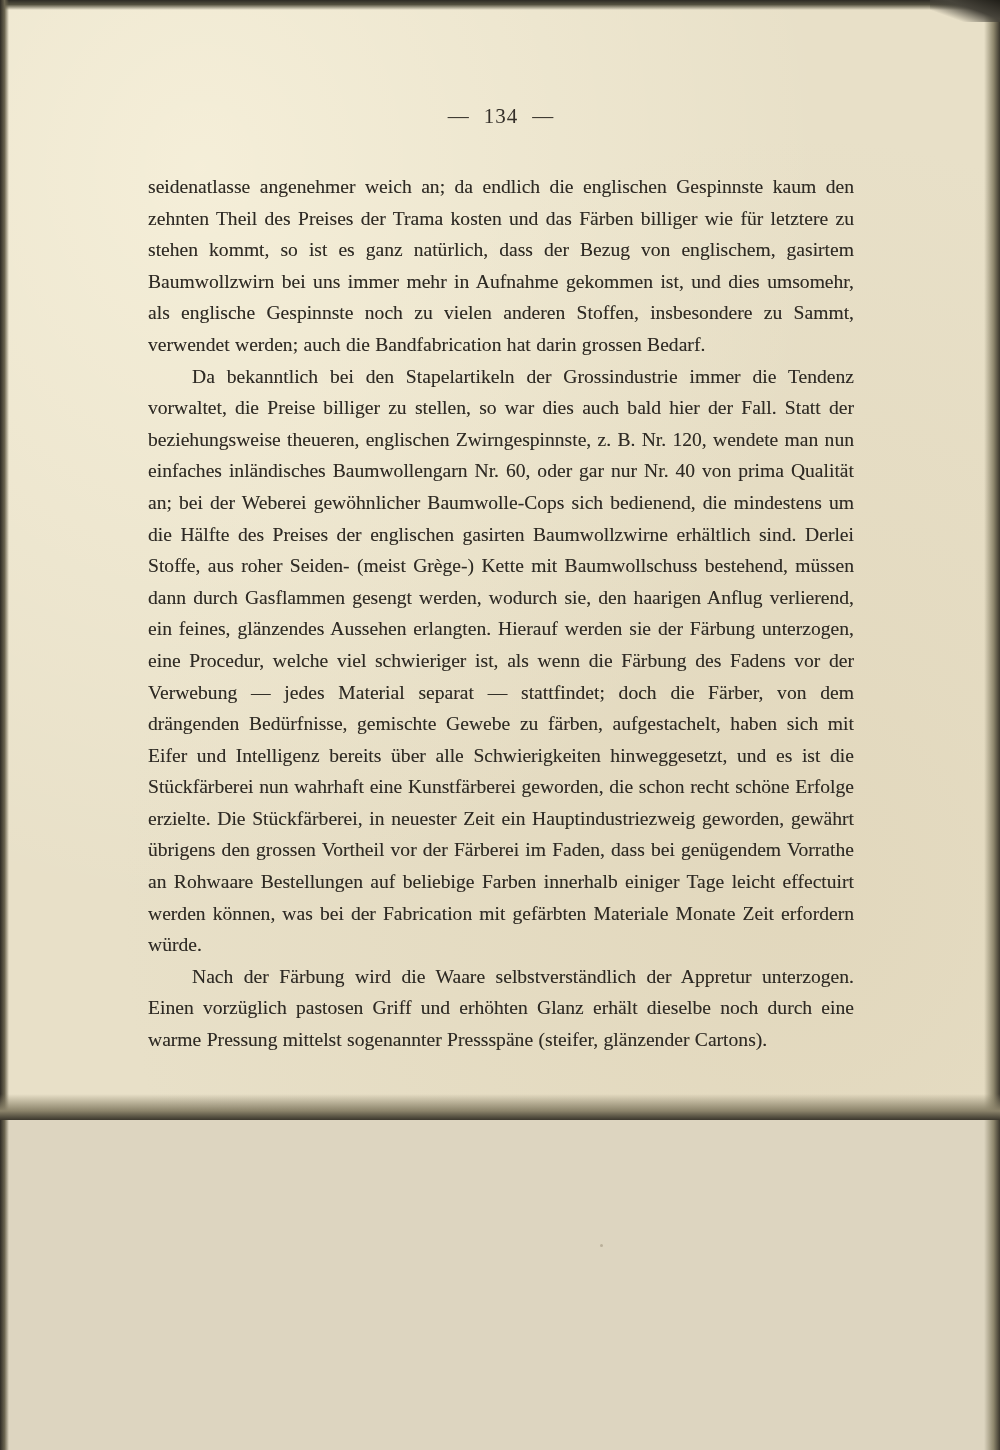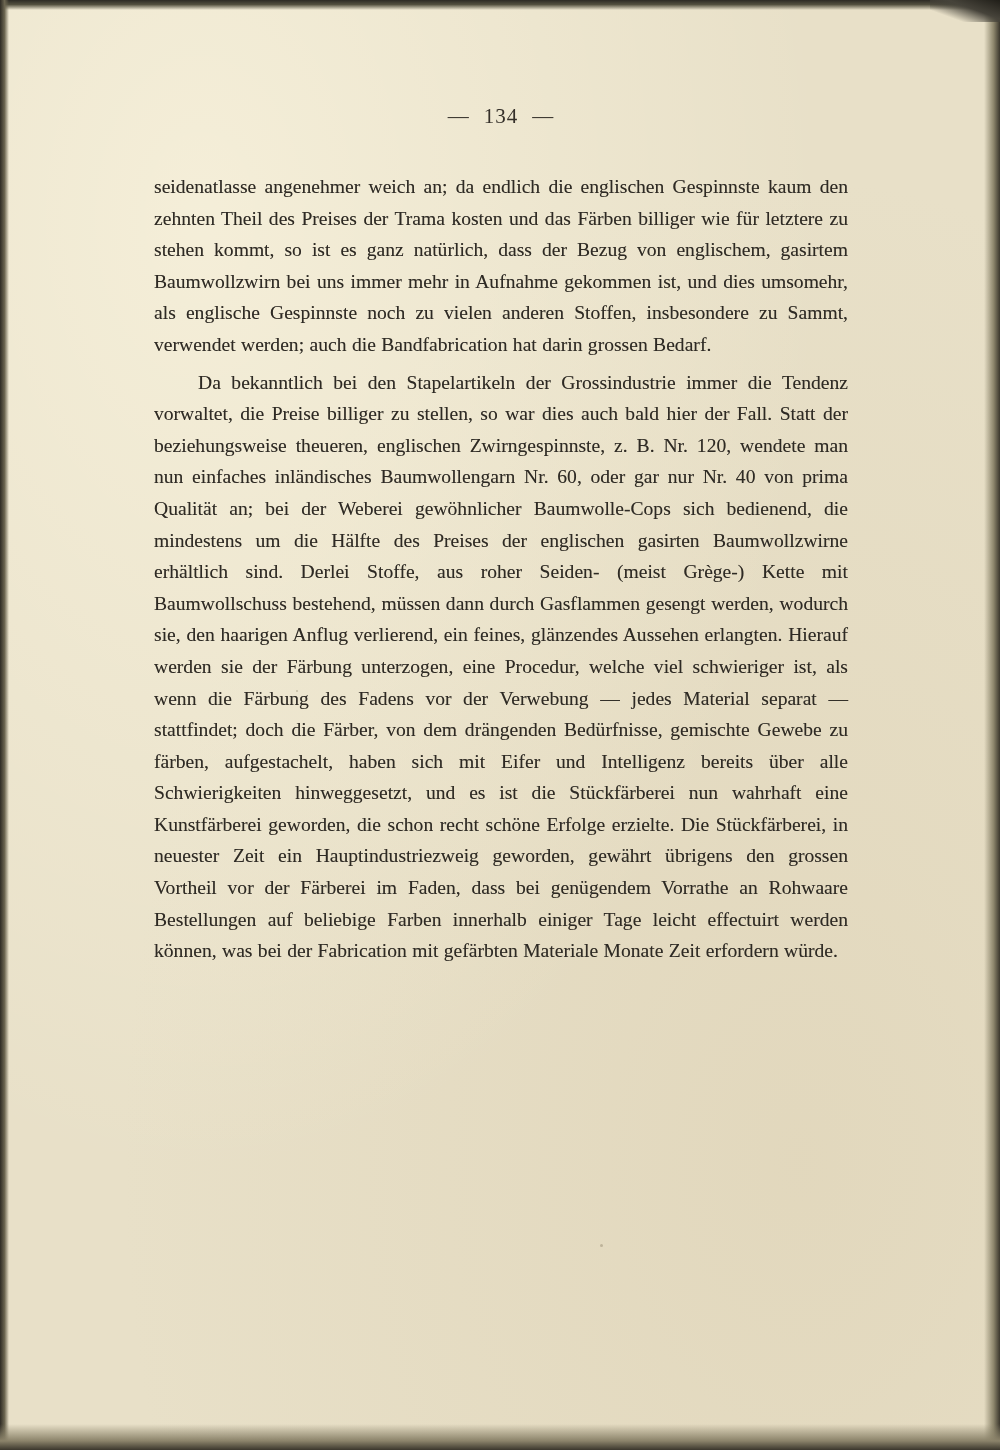--- a/index.html
+++ b/index.html
@@ -9,21 +9,21 @@
   body {
     width: 1000px;
     height: 1450px;
     background: #ddd5c0;
     font-family: "Liberation Serif", serif;
     overflow: hidden;
   }
   .page {
     position: relative;
     width: 1000px;
-    height: 1450px;
+    height: 1120px;
     background: #e8e0c8;
     background-image:
       radial-gradient(ellipse at 20% 15%, rgba(255,250,230,0.55), rgba(255,250,230,0) 55%),
       radial-gradient(ellipse at 80% 80%, rgba(214,200,168,0.35), rgba(214,200,168,0) 60%);
     box-sizing: border-box;
     padding-left: 48px;
   }
   
   .edge-top {
     position: absolute;
@@ -74,21 +74,21 @@
     color: #35302a;
     margin-bottom: 42px;
     font-family: "Liberation Serif", serif;
   }
   .folio .dash {
     display: inline-block;
     padding: 0 14px;
   }
 
   p {
-    margin: 6px;
+    margin: 0;
     text-align: justify;
     font-size: 19.6px;
     line-height: 31.6px;
     color: #2e2a24;
     text-rendering: optimizeLegibility;
     word-spacing: 0.5px;
   }
   p.indent {
     text-indent: 44px;
   }
@@ -122,15 +122,16 @@
   <div class="speck" style="left:296px; top:690px; width:2px; height:2px;"></div>
 
   <div class="content">
 
     <div class="folio">
       <span class="dash">—</span><span>134</span><span class="dash">—</span>
     </div>
 
     <p>seidenatlasse angenehmer weich an; da endlich die englischen Gespinnste kaum den zehnten Theil des Preises der Trama kosten und das Färben billiger wie für letztere zu stehen kommt, so ist es ganz natürlich, dass der Bezug von englischem, gasirtem Baumwollzwirn bei uns immer mehr in Aufnahme gekommen ist, und dies umsomehr, als englische Gespinnste noch zu vielen anderen Stoffen, insbesondere zu Sammt, verwendet werden; auch die Bandfabrication hat darin grossen Bedarf.</p>
     <p class="indent">Da bekanntlich bei den Stapelartikeln der Grossindustrie immer die Tendenz vorwaltet, die Preise billiger zu stellen, so war dies auch bald hier der Fall. Statt der beziehungsweise theueren, englischen Zwirngespinnste, z. B. Nr. 120, wendete man nun einfaches inländisches Baumwollengarn Nr. 60, oder gar nur Nr. 40 von prima Qualität an; bei der Weberei gewöhnlicher Baumwolle-Cops sich bedienend, die mindestens um die Hälfte des Preises der englischen gasirten Baumwollzwirne erhältlich sind. Derlei Stoffe, aus roher Seiden- (meist Grège-) Kette mit Baumwollschuss bestehend, müssen dann durch Gasflammen gesengt werden, wodurch sie, den haarigen Anflug verlierend, ein feines, glänzendes Aussehen erlangten. Hierauf werden sie der Färbung unterzogen, eine Procedur, welche viel schwieriger ist, als wenn die Färbung des Fadens vor der Verwebung — jedes Material separat — stattfindet; doch die Färber, von dem drängenden Bedürfnisse, gemischte Gewebe zu färben, aufgestachelt, haben sich mit Eifer und Intelligenz bereits über alle Schwierigkeiten hinweggesetzt, und es ist die Stückfärberei nun wahrhaft eine Kunstfärberei geworden, die schon recht schöne Erfolge erzielte. Die Stückfärberei, in neuester Zeit ein Hauptindustriezweig geworden, gewährt übrigens den grossen Vortheil vor der Färberei im Faden, dass bei genügendem Vorrathe an Rohwaare Bestellungen auf beliebige Farben innerhalb einiger Tage leicht effectuirt werden können, was bei der Fabrication mit gefärbten Materiale Monate Zeit erfordern würde.</p>
+    <p class="indent">Nach der Färbung wird die Waare selbstverständlich der Appretur unterzogen. Einen vorzüglich pastosen Griff und erhöhten Glanz erhält dieselbe noch durch eine warme Pressung mittelst sogenannter Pressspäne (steifer, glänzender Cartons).</p>
 
   </div>
 </div>
 
 </body></html>

